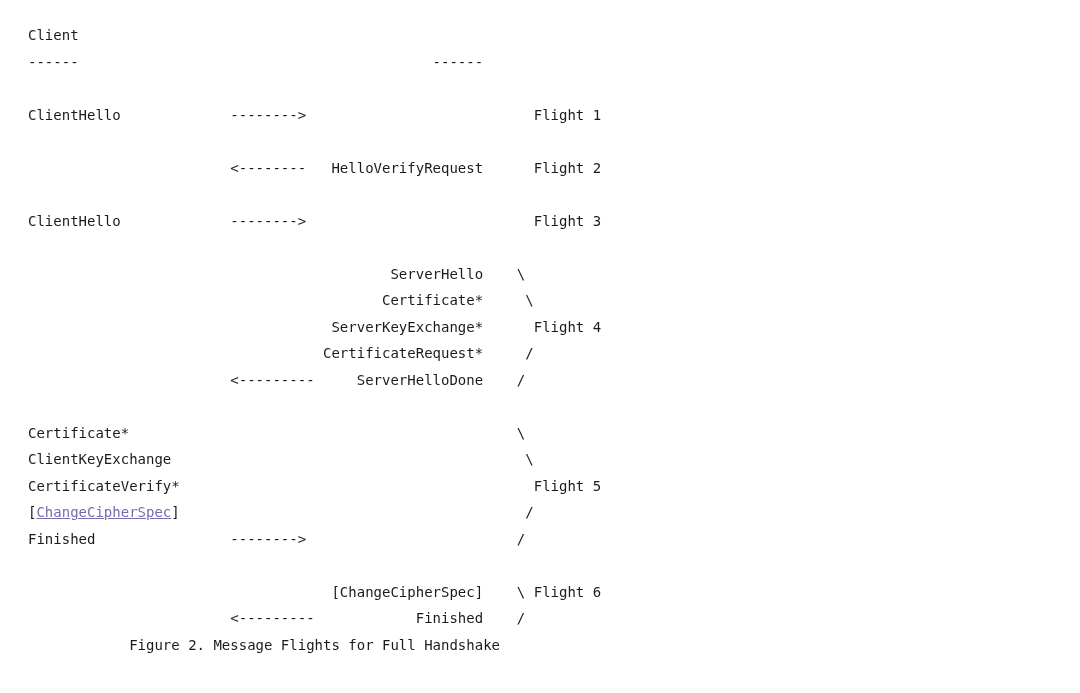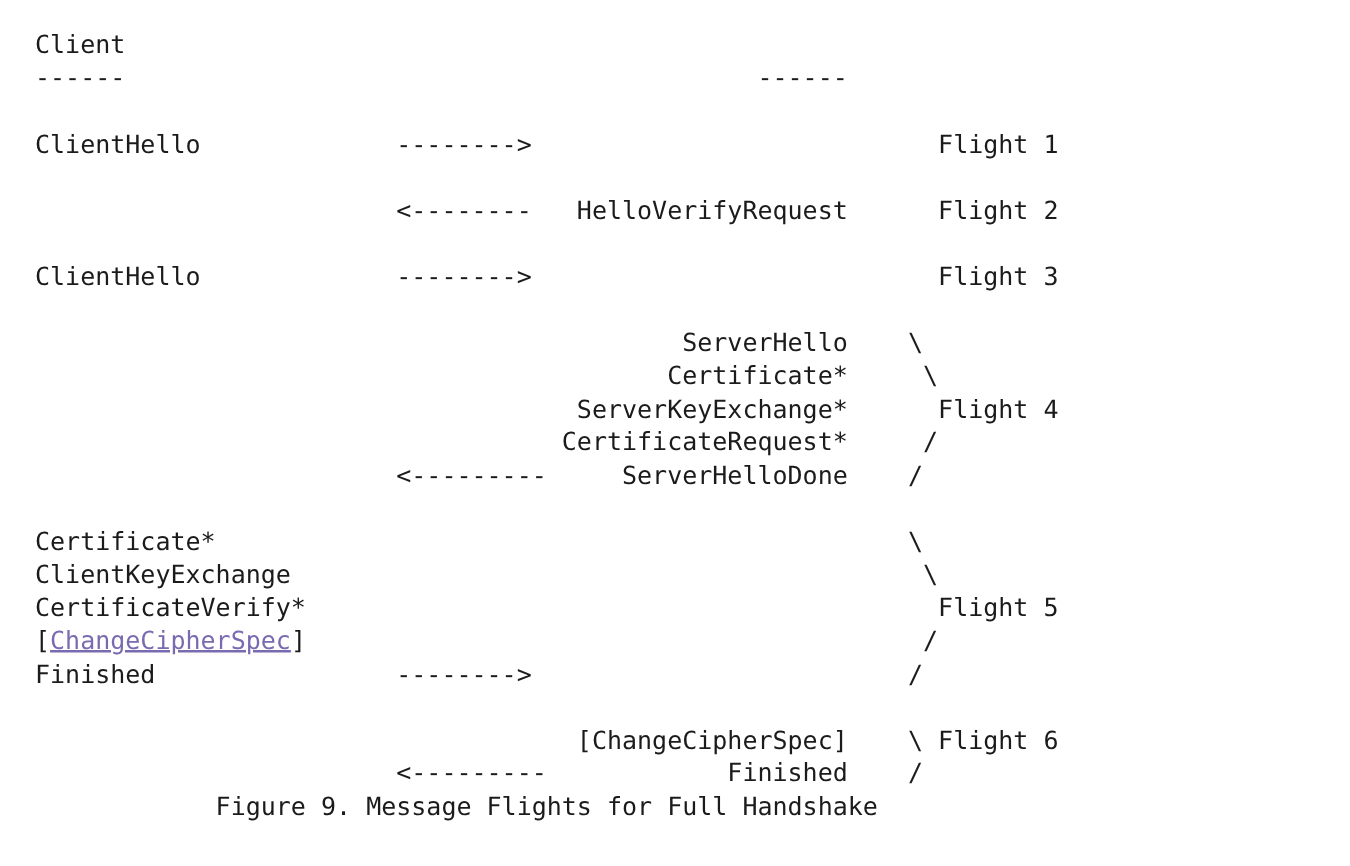--- a/index.html
+++ b/index.html
@@ -21,21 +21,21 @@
     height: 693px;
     background: #ffffff;
   }
 
   
   .ascii-grid {
     position: absolute;
     left: 28px;
     top: 22px;
     font-family: "DejaVu Sans Mono", "Liberation Mono", monospace;
-    font-size: 20px;
+    font-size: 14px;
     line-height: 26.5px;
     letter-spacing: 0px;
     color: #1b1b1b;
     white-space: pre;
     font-weight: 500;
     -webkit-font-smoothing: antialiased;
   }
 
   .ascii-line {
     display: block;
@@ -55,14 +55,14 @@
     display: block;
     height: 26.5px;
     white-space: pre;
   }
 </style>
 </head>
 <body>
 
 <div id="ascii-figure">
   <div class="ascii-grid" id="grid"><span class="ascii-line">Client</span><span class="ascii-line">------                                          ------</span><span class="ascii-line">&nbsp;</span><span class="ascii-line">ClientHello             --------&gt;                           Flight 1</span><span class="ascii-line">&nbsp;</span><span class="ascii-line">                        &lt;--------   HelloVerifyRequest      Flight 2</span><span class="ascii-line">&nbsp;</span><span class="ascii-line">ClientHello             --------&gt;                           Flight 3</span><span class="ascii-line">&nbsp;</span><span class="ascii-line">                                           ServerHello    \</span><span class="ascii-line">                                          Certificate*     \</span><span class="ascii-line">                                    ServerKeyExchange*      Flight 4</span><span class="ascii-line">                                   CertificateRequest*     /</span><span class="ascii-line">                        &lt;---------     ServerHelloDone    /</span><span class="ascii-line">&nbsp;</span><span class="ascii-line">Certificate*                                              \</span><span class="ascii-line">ClientKeyExchange                                          \</span><span class="ascii-line">CertificateVerify*                                          Flight 5</span><span class="ascii-line"><span>[</span><span class="link">ChangeCipherSpec</span><span>]                                         /</span></span><span class="ascii-line">Finished                --------&gt;                         /</span><span class="ascii-line">&nbsp;</span><span class="ascii-line">                                    [ChangeCipherSpec]    \ Flight 6</span><span class="ascii-line">                        &lt;---------            Finished    /</span></div>
-  <div class="ascii-grid" id="caption" style="top: 632px;"><span class="caption-line">            Figure 9. Message Flights for Full Handshake</span></div>
+  <div class="ascii-grid" id="caption" style="top: 632px;"><span class="caption-line">            Figure 2. Message Flights for Full Handshake</span></div>
 </div>
 
 </body></html>

